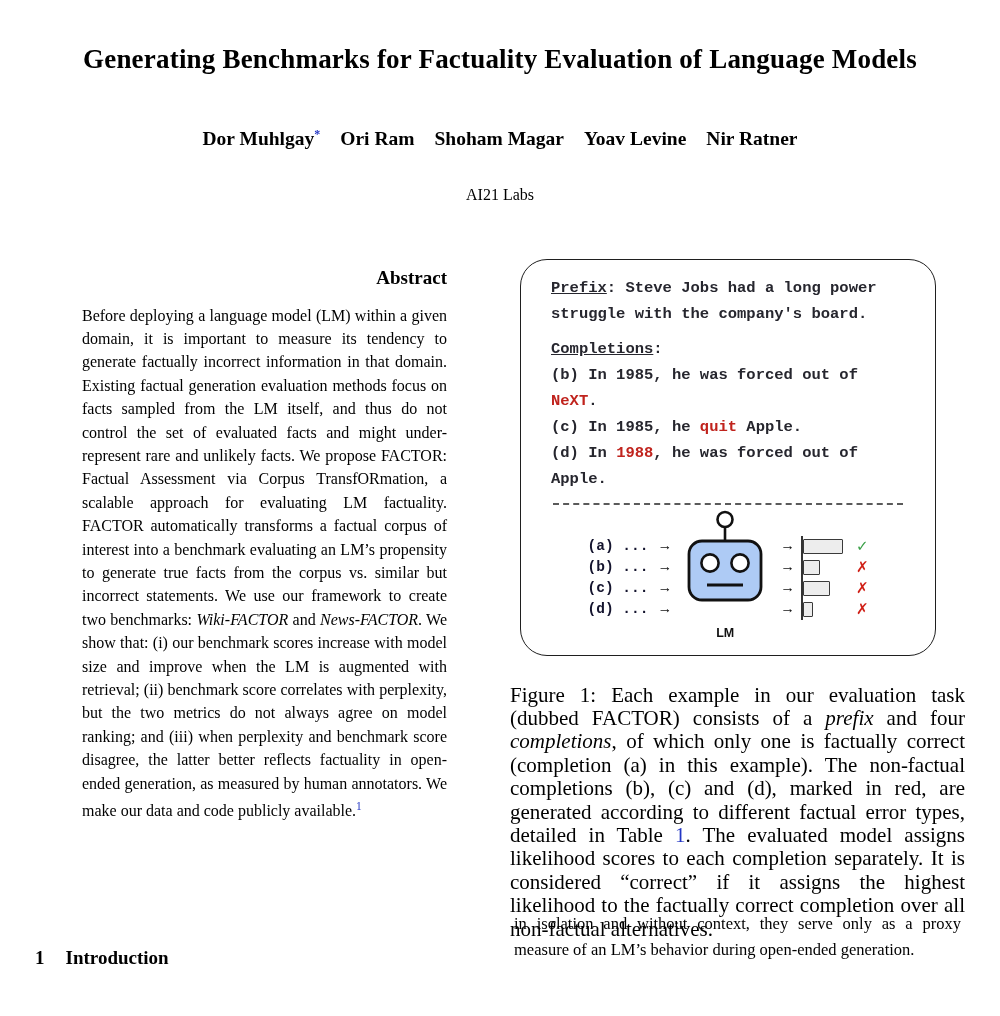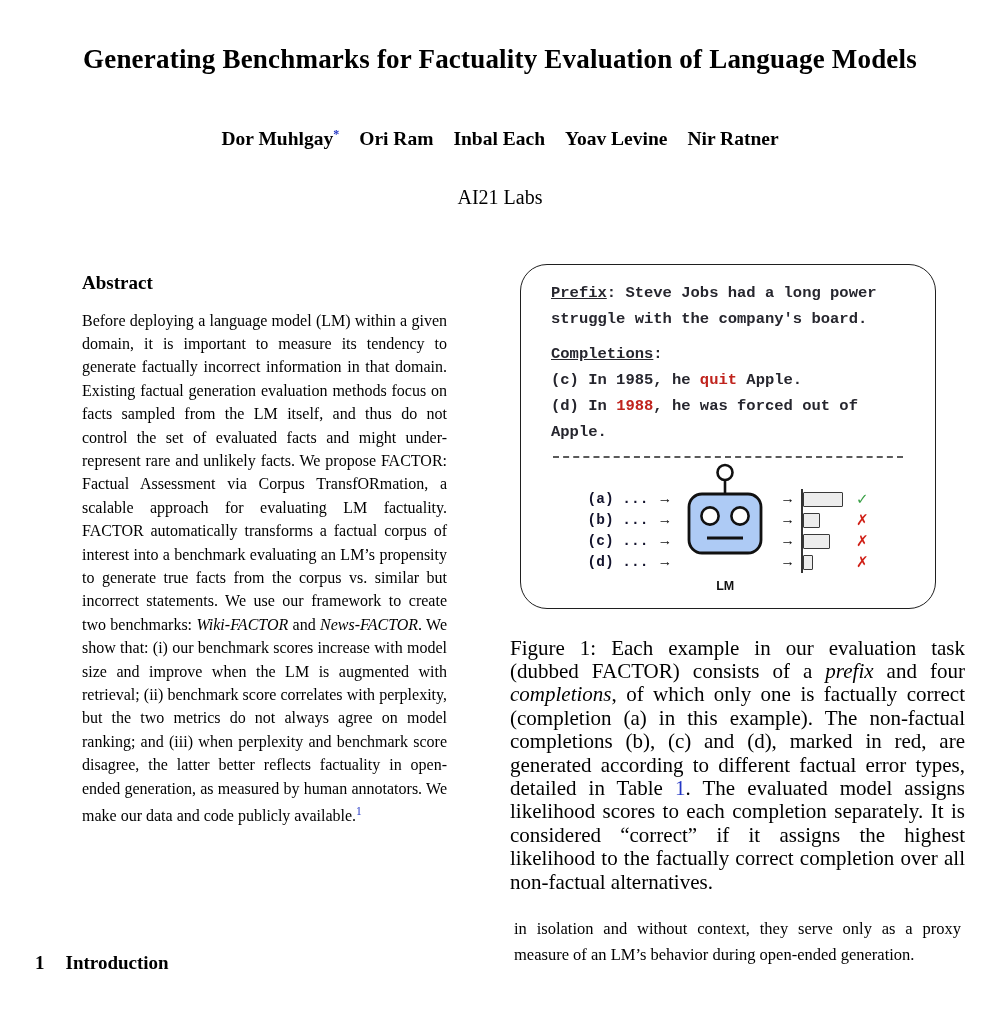--- a/index.html
+++ b/index.html
@@ -7,28 +7,28 @@
     position:relative; width:1000px; height:1016px; overflow:hidden;
     background:#ffffff; color:#000;
     font-family:"Liberation Serif", serif;
   }
   .title { text-align:center; font-size:27px; font-weight:bold; margin:0; padding-top:44px; letter-spacing:.2px; }
   .authors-block { margin-top:42px; }
   .author-line { text-align:center; font-size:19.5px; font-weight:bold; line-height:32px; }
   .author { margin:0 10px; white-space:nowrap; }
   .blue { color:#2336c4; }
   sup.blue { font-size:12px; }
-  .affiliation { text-align:center; font-size:20px; margin-top:31px; }
+  .affiliation { text-align:center; font-size:16px; margin-top:31px; }
 
   .columns { display:flex; padding:0 35px; margin-top:55px; height:712px; }
   .col-left { width:445px; position:relative; flex:none; }
   .col-right { width:455px; margin-left:30px; position:relative; flex:none; }
 
   .abstract-wrap { margin:0 33px 0 47px; }
-  .abstract-heading { text-align:left; font-size:19px; font-weight:bold; margin:8px 0 0; }
+  .abstract-heading { text-align:right; font-size:19px; font-weight:bold; margin:8px 0 0; }
   .abstract-text { font-size:16px; line-height:23.4px; text-align:justify; margin:15px 0 0; hyphens:auto; }
   .it { font-style:italic; }
   sup.sup { font-size:11.5px; }
 
   .section-heading { position:absolute; left:0; bottom:2px; font-size:19px; font-weight:bold; margin:0; }
   .sec-num { margin-right:21px; }
 
   .figure-box {
     box-sizing:border-box; width:416px; margin-left:10px;
     border:1.5px solid #1f1f1f; border-radius:27px;
@@ -60,21 +60,21 @@
   .body-text { position:absolute; left:0; right:0; bottom:4px; margin:4px; font-size:16.5px; line-height:25.8px; text-align:justify; }
 </style>
 </head>
 <body>
 
 <div class="page">
 
   <h1 class="title">Generating Benchmarks for Factuality Evaluation of Language Models</h1>
 
   <div class="authors-block">
-    <div class="author-line"><span class="author">Dor Muhlgay<sup class="blue">*</sup></span><span class="author">Ori Ram</span><span class="author">Inbal Each</span><span class="author">Yoav Levine</span><span class="author">Nir Ratner</span></div>
+    <div class="author-line"><span class="author">Dor Muhlgay<sup class="blue">*</sup></span><span class="author">Ori Ram</span><span class="author">Shoham Magar</span><span class="author">Yoav Levine</span><span class="author">Nir Ratner</span></div>
   </div>
 
   <div class="affiliation">AI21 Labs</div>
 
   <div class="columns">
 
     <div class="col-left">
       <div class="abstract-wrap">
         <h2 class="abstract-heading">Abstract</h2>
         <p class="abstract-text"><span>Before deploying a language model (LM) within a given domain, it is important to measure its tendency to generate factually incorrect information in that domain. Existing factual generation evaluation methods focus on facts sampled from the LM itself, and thus do not control the set of evaluated facts and might under-represent rare and unlikely facts. We propose FACTOR: Factual Assessment via Corpus TransfORmation, a scalable approach for evaluating LM factuality. FACTOR automatically transforms a factual corpus of interest into a benchmark evaluating an LM’s propensity to generate true facts from the corpus vs. similar but incorrect statements. We use our framework to create two benchmarks: </span><span class="it">Wiki-FACTOR</span><span> and </span><span class="it">News-FACTOR</span><span>. We show that: (i) our benchmark scores increase with model size and improve when the LM is augmented with retrieval; (ii) benchmark score correlates with perplexity, but the two metrics do not always agree on model ranking; and (iii) when perplexity and benchmark score disagree, the latter better reflects factuality in open-ended generation, as measured by human annotators. We make our data and code publicly available.</span><sup class="sup blue">1</sup></p>
@@ -83,20 +83,21 @@
         <span class="sec-num">1</span><span>Introduction</span>
       </h2>
     </div>
 
     <div class="col-right">
 
       <div class="figure-box">
         <div class="mono-line"><span class="ul">Prefix</span><span>: Steve Jobs had a long power struggle with the company's board.</span></div>
         <div class="mono-line comp-header"><span class="ul">Completions</span><span>:</span></div>
         <div>
+            <div class="mono-line"><span>(b) In 1985, he was forced out of </span><span class="red">NeXT</span><span>.</span></div>
             <div class="mono-line"><span>(c) In 1985, he </span><span class="red">quit</span><span> Apple.</span></div>
             <div class="mono-line"><span>(d) In </span><span class="red">1988</span><span>, he was forced out of Apple.</span></div>
           </div>
         <div class="dashed-sep"></div>
 
         <div class="diagram">
           <div class="labels-col">
               <div class="dcell">
                 <span>(a) ...</span>
                 <span class="darrow">→</span>

